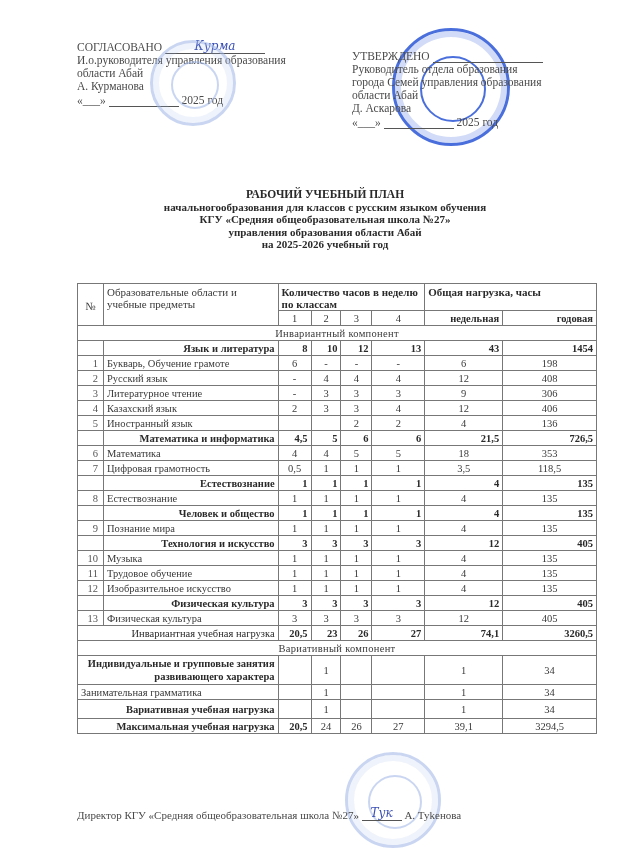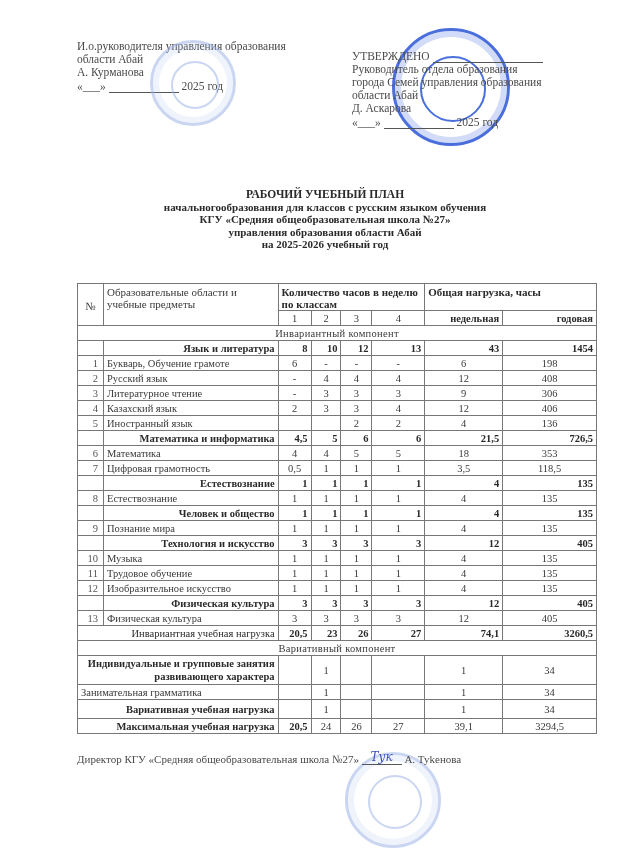--- a/index.html
+++ b/index.html
@@ -25,26 +25,30 @@
     font-size:10.5px; color:#3a3a3a;
   }
   table.plan td, table.plan th {
     border:1px solid #777; padding:0 3px; height:14px; line-height:13px; font-weight:normal;
   }
   table.plan th { vertical-align:top; text-align:left; font-size:11px; line-height:12px; padding-top:2px; }
   .c { text-align:center; }
   .num { text-align:right; padding-right:5px !important; color:#555; }
   .bold { font-weight:bold !important; color:#2a2a2a;text-align:right; }
   .section td { text-align:center; font-weight:bold; letter-spacing:0.3px; }
-  .footer { position:absolute; left:77px; top:750px; font-size:11px; color:#4a4a4a; white-space:nowrap; }
+  .footer { position:absolute; left:77px; top:806px; font-size:11px; color:#4a4a4a; white-space:nowrap; }
 </style>
 </head>
 <body>
 
 <div class="block" style="left:77px; top:40px;">
+  <div class="line">
+    <span>СОГЛАСОВАНО</span>
+    <span class="sig-line handwriting" style="width:100px; text-align:center;">Курма</span>
+  </div>
   <div class="line">И.о.руководителя управления образования</div>
   <div class="line">области Абай</div>
   <div class="line">А. Курманова</div>
   <div class="line">
     <span>«___» </span>
     <span class="sig-line" style="width:70px;">&nbsp;</span>
     <span>2025 год</span>
   </div>
 </div>
 <div class="stamp faint" style="left:150px; top:40px; width:80px; height:80px;">

